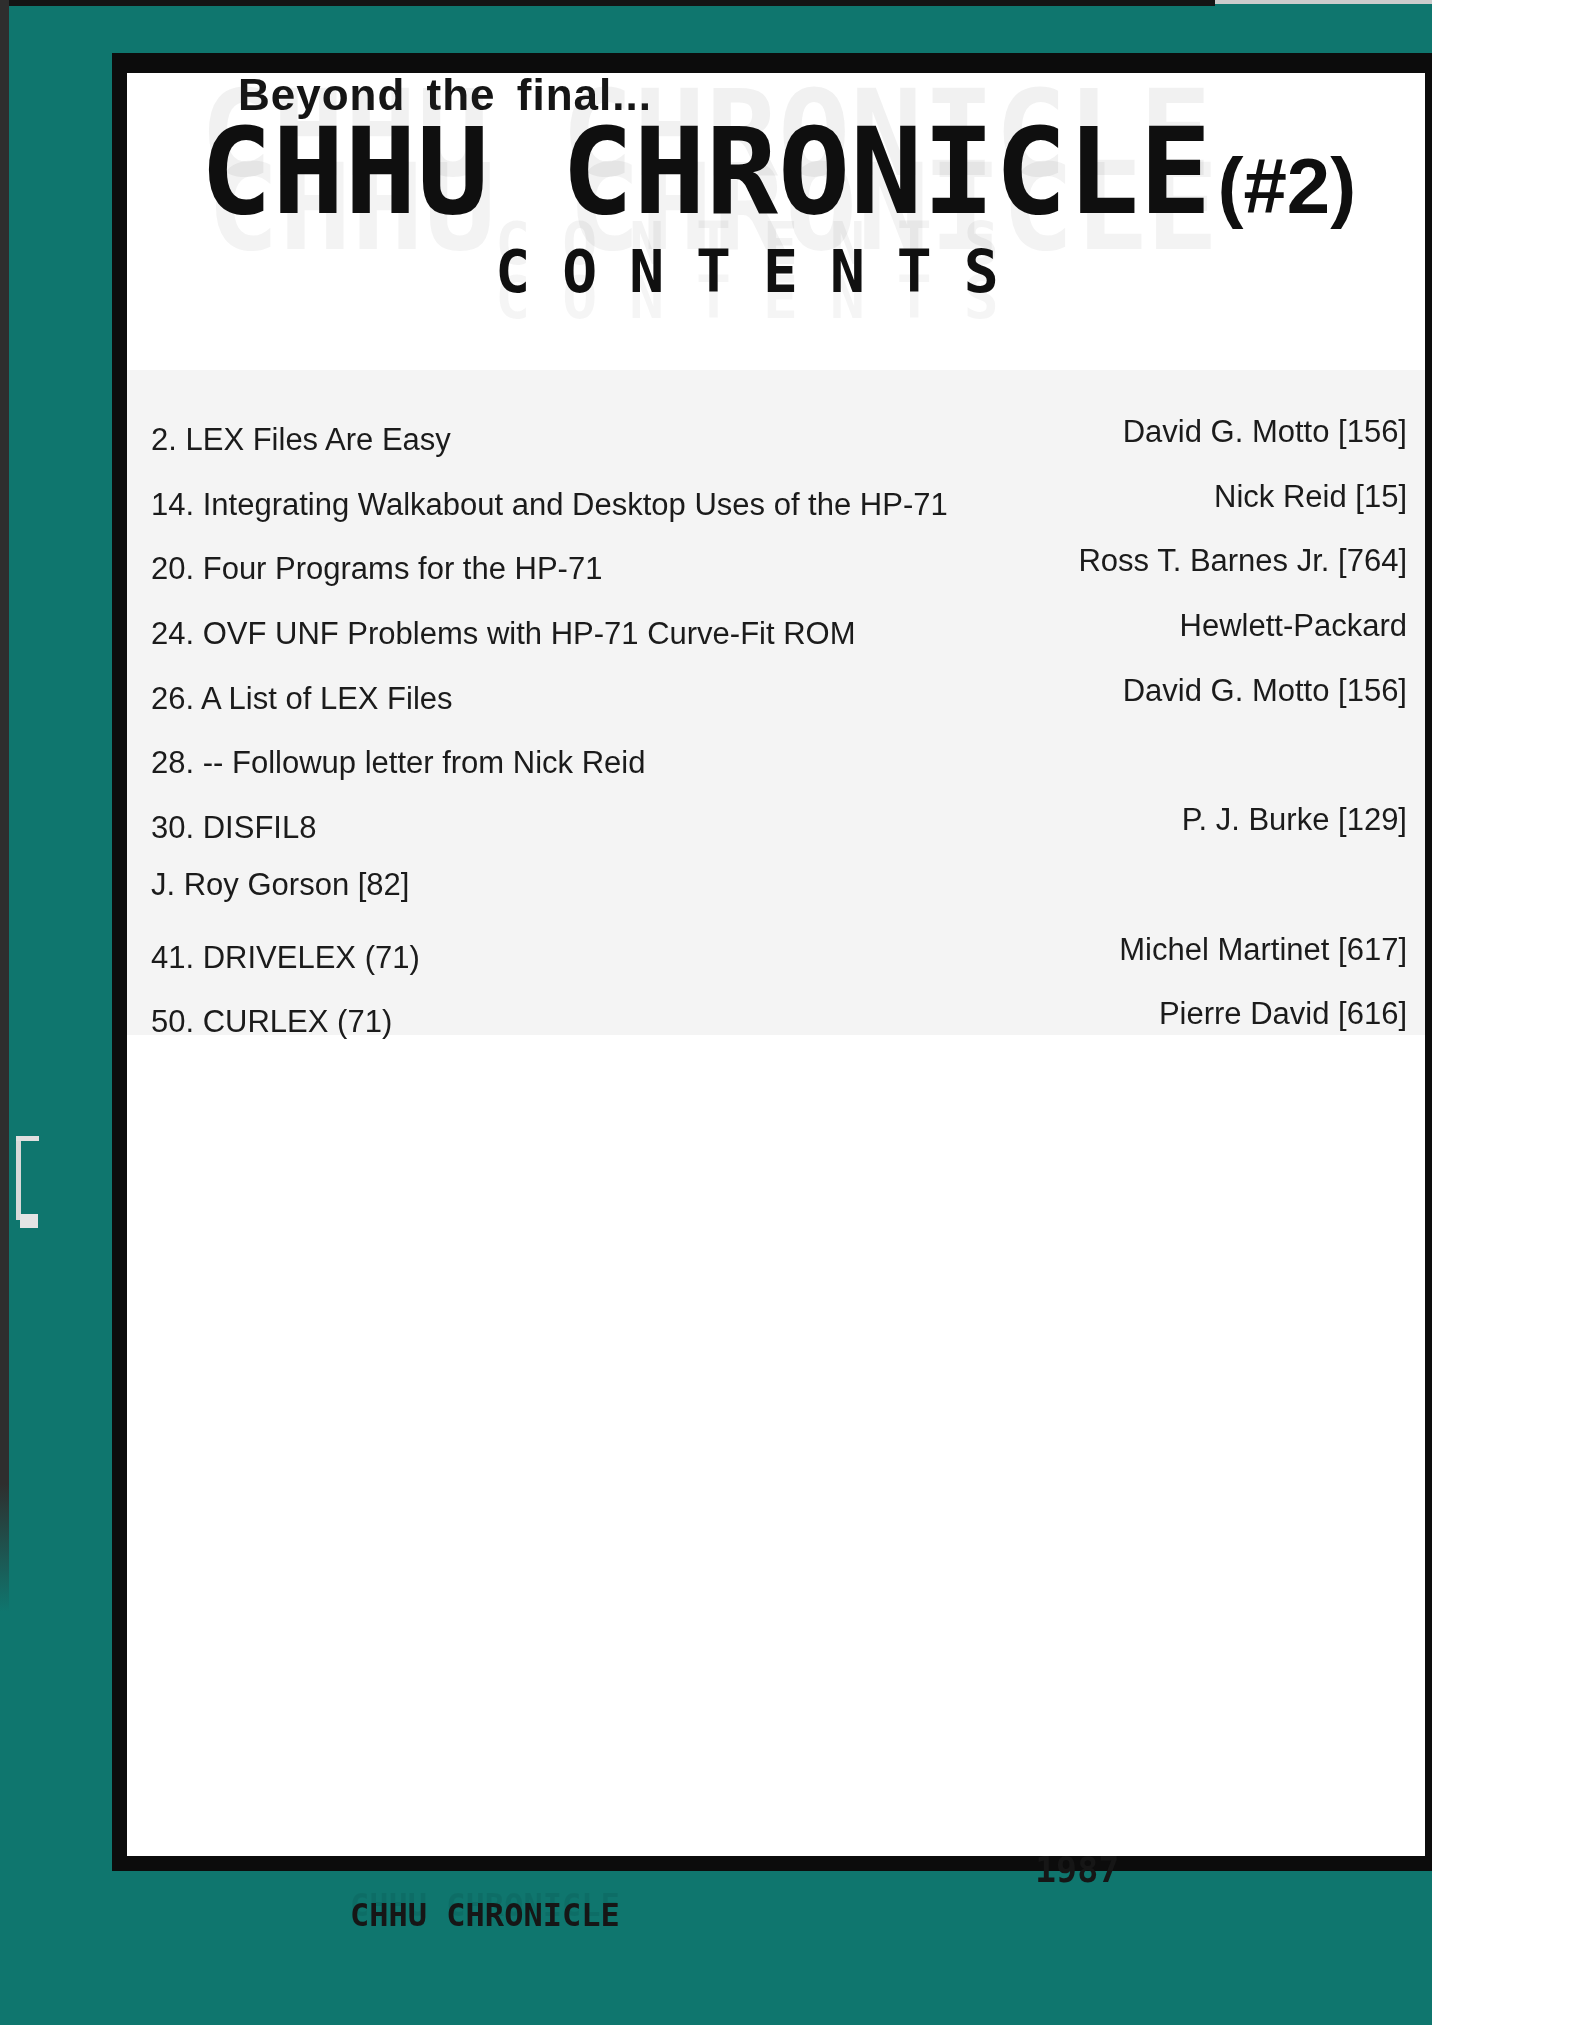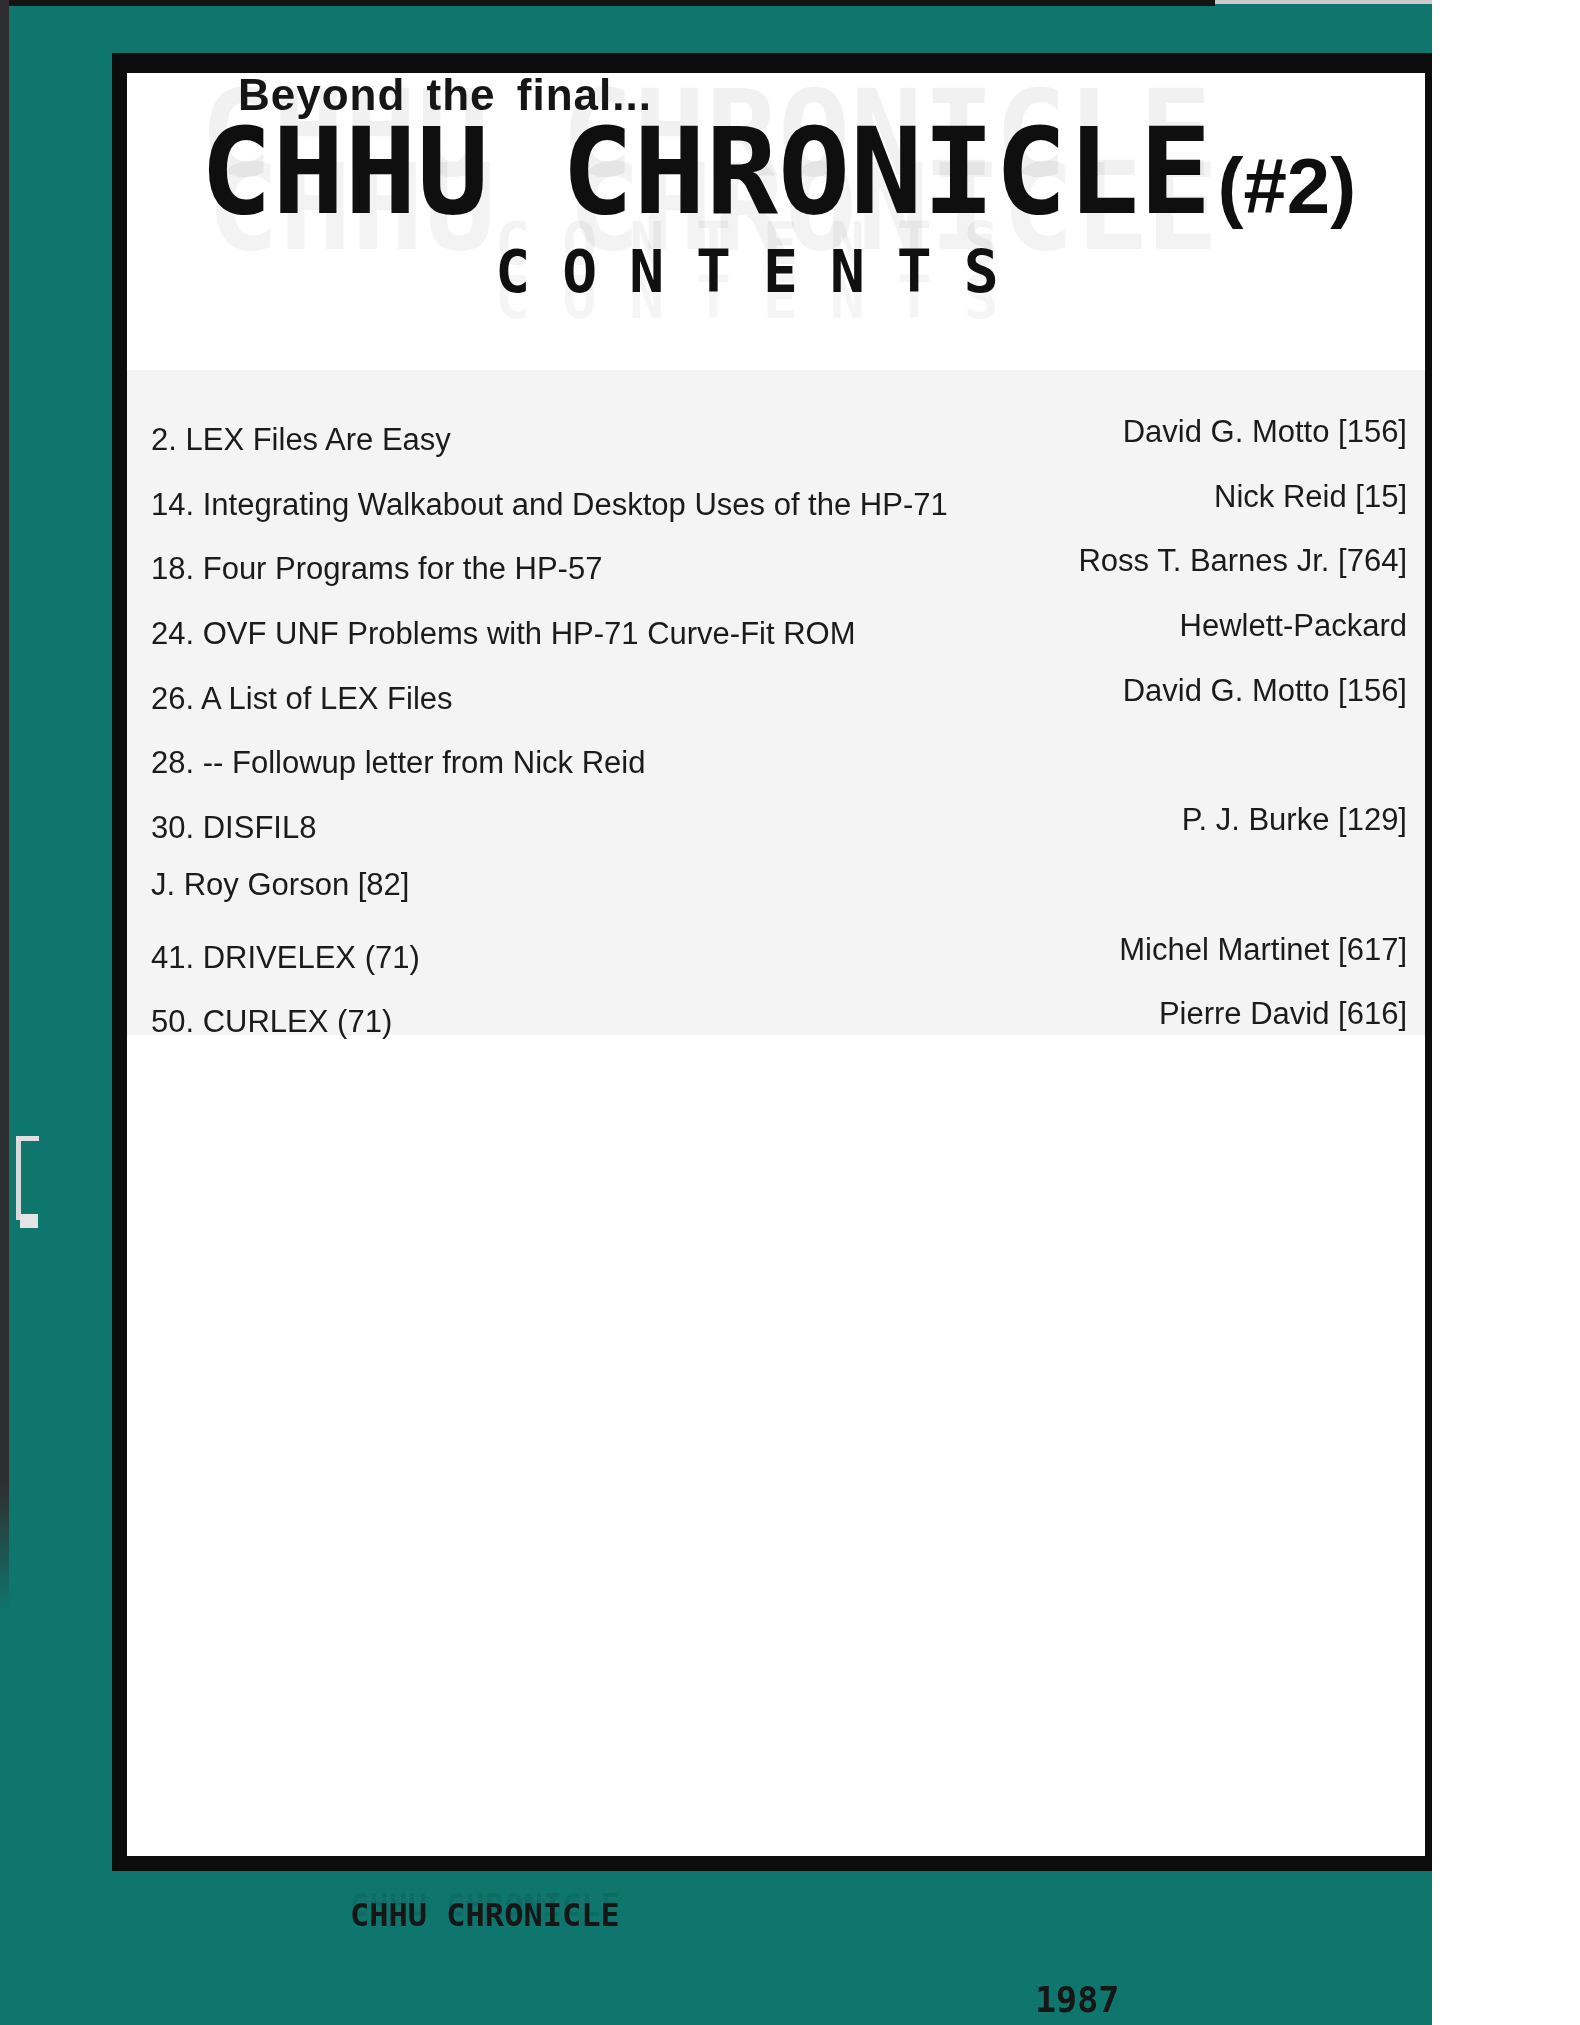--- a/index.html
+++ b/index.html
@@ -114,21 +114,21 @@
     position: absolute;
     left: 350px; top: 1896px;
     font-family: "DejaVu Sans Mono", monospace;
     font-weight: 700;
     font-size: 32px;
     color: #161616;
     text-shadow: 0 -10px 0 rgba(0,0,0,0.07);
   }
   .footer-year {
     position: absolute;
-    left: 1035px; top: 1980px;
+    left: 1035px; top: 1850px;
     font-family: "DejaVu Sans Mono", monospace;
     font-weight: 700;
     font-size: 35px;
     color: #161616;
   }
 </style>
 </head>
 <body>
 
 <div class="page">
@@ -161,21 +161,21 @@
     <span class="toc-title">2. LEX Files Are Easy</span>
     <span class="toc-author">David G. Motto [156]</span>
   </div>
 
   <div class="toc-row">
     <span class="toc-title">14. Integrating Walkabout and Desktop Uses of the HP-71</span>
     <span class="toc-author">Nick Reid [15]</span>
   </div>
 
   <div class="toc-row">
-    <span class="toc-title">18. Four Programs for the HP-57</span>
+    <span class="toc-title">20. Four Programs for the HP-71</span>
     <span class="toc-author">Ross T. Barnes Jr. [764]</span>
   </div>
 
   <div class="toc-row">
     <span class="toc-title">24. OVF UNF Problems with HP-71 Curve-Fit ROM</span>
     <span class="toc-author">Hewlett-Packard</span>
   </div>
 
   <div class="toc-row">
     <span class="toc-title">26. A List of LEX Files</span>

